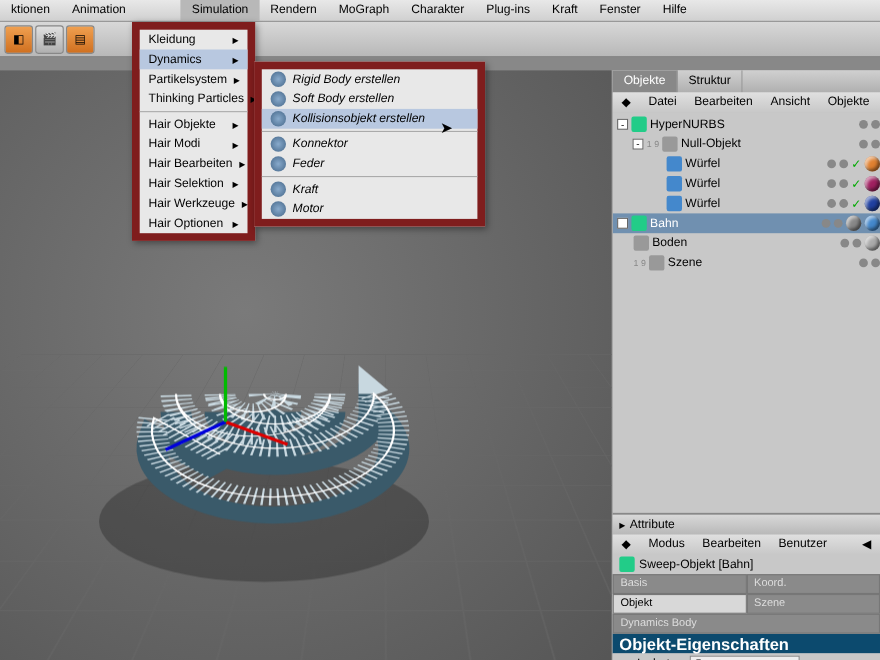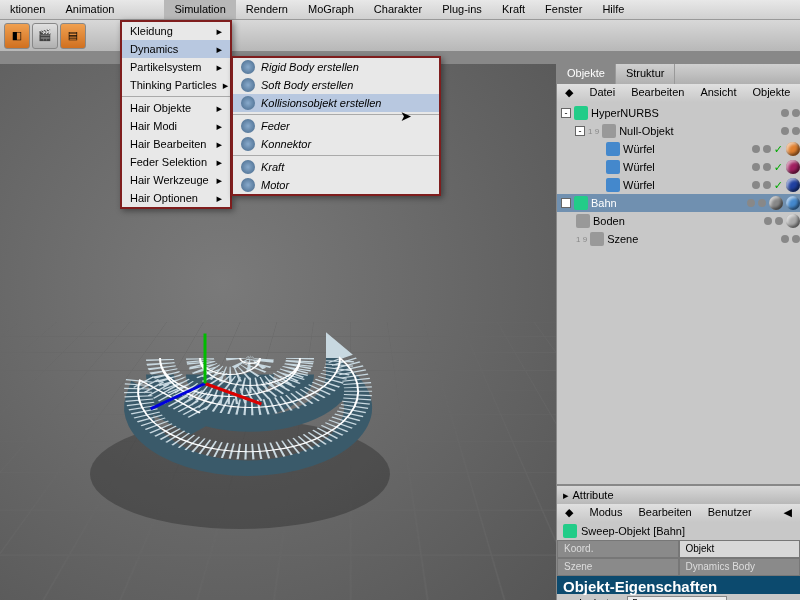--- a/index.html
+++ b/index.html
@@ -32,21 +32,21 @@
 .dot.gray { background: #888; }
 .shader-ball { width: 14px; height: 14px; border-radius: 50%; box-shadow: inset -2px -2px 3px rgba(0,0,0,0.5), inset 2px 2px 3px rgba(255,255,255,0.6); }
 .attr-panel { background: #c8c8c8; border-top: 2px solid #888; }
 .attr-head { height: 18px; background: linear-gradient(#d8d8d8,#b8b8b8); padding: 2px 6px; display:flex; align-items:center; gap:4px; }
 .attr-tabs { display: flex; flex-wrap: wrap; }
 .attr-tab { flex: 1; min-width: 50%; height: 18px; background: #8a8a8a; color: #ddd; border: 1px solid #777; padding: 2px 6px; font-size: 10px; }
 .attr-tab.active { background: #d8d8d8; color: #000; }
 .attr-section { background: #0c4a6e; color: #fff; padding: 2px 6px; height: 18px; font-weight: bold; font-size: 15px; }
 .attr-row { display: flex; align-items: center; height: 18px; padding: 0 6px; gap: 6px; background: #c8c8c8; }
 .attr-row input { width: 100px; height: 14px; background: #eee; border: 1px solid #888; padding: 0 4px; font-size: 10px; }
-.dropdown { position: absolute; background: #e8e8e8; border: 2px solid #7f1d1d; box-shadow: 2px 2px 6px rgba(0,0,0,0.4); z-index: 100; }
+.dropdown { position: absolute; background: #e8e8e8; border: 7px solid #7f1d1d; box-shadow: 2px 2px 6px rgba(0,0,0,0.4); z-index: 100; }
 .dropdown-row { display: flex; align-items: center; height: 18px; padding: 0 8px; gap: 6px; white-space: nowrap; }
 .dropdown-row:hover, .dropdown-row.hover { background: #b8c8e0; }
 .dropdown-row .arrow { margin-left: auto; }
 .submenu { left: 230px; top: 20px; width: 210px; font-style: italic; }
 .dd-icon { width: 14px; height: 14px; }
 .cursor { position: absolute; left: 400px; top: 108px; z-index: 200; font-size: 14px; pointer-events:none; }
 .grid-floor { position: absolute; left: -100px; top: 100px; width: 900px; height: 500px; transform: perspective(600px) rotateX(60deg); background-image: linear-gradient(#666 1px, transparent 1px), linear-gradient(90deg, #666 1px, transparent 1px); background-size: 50px 50px; opacity: 0.6; }
 .spiral { position: absolute; left: 80px; top: 140px; width: 340px; height: 340px; }
 .axis { position: absolute; left: 205px; top: 318px; z-index: 5;}
 .axis-line { position: absolute; width: 60px; height: 3px; transform-origin: left center; }
@@ -191,20 +191,21 @@
           <div>Modus</div>
           <div>Bearbeiten</div>
           <div>Benutzer</div>
           <div style="margin-left: auto;">◀</div>
         </div>
       <div class="attr-head" style="background:#c8c8c8;">
         <span class="tree-icon green"></span>
         <span>Sweep-Objekt [Bahn]</span>
       </div>
       <div class="attr-tabs" id="attr-tabs">
+          <div class="attr-tab">Basis</div>
           <div class="attr-tab">Koord.</div>
           <div class="attr-tab active">Objekt</div>
           <div class="attr-tab">Szene</div>
           <div class="attr-tab">Dynamics Body</div>
         </div>
       <div class="attr-section">Objekt-Eigenschaften</div>
       <div class="attr-row">
         <span style="width:10px">▸</span>
         <span>Isobaten</span>
         <input value="5" style="">
@@ -238,21 +239,21 @@
     </div>
     <div class="dropdown-row">
       <span>Hair Modi</span>
       <span class="arrow">▸</span>
     </div>
     <div class="dropdown-row">
       <span>Hair Bearbeiten</span>
       <span class="arrow">▸</span>
     </div>
     <div class="dropdown-row">
-      <span>Feder Selektion</span>
+      <span>Hair Selektion</span>
       <span class="arrow">▸</span>
     </div>
     <div class="dropdown-row">
       <span>Hair Werkzeuge</span>
       <span class="arrow">▸</span>
     </div>
     <div class="dropdown-row">
       <span>Hair Optionen</span>
       <span class="arrow">▸</span>
     </div>
@@ -266,25 +267,25 @@
       <span class="dd-icon" style="background: radial-gradient(rgb(136, 170, 204), rgb(68, 102, 136)); border-radius: 50%;"></span>
       <span>Soft Body erstellen</span>
     </div>
     <div class="dropdown-row hover">
       <span class="dd-icon" style="background: radial-gradient(rgb(136, 170, 204), rgb(68, 102, 136)); border-radius: 50%;"></span>
       <span>Kollisionsobjekt erstellen</span>
     </div>
     <div style="height: 1px; background: rgb(170, 170, 170); margin: 2px 0px;"></div>
     <div class="dropdown-row">
       <span class="dd-icon" style="background: radial-gradient(rgb(136, 170, 204), rgb(68, 102, 136)); border-radius: 50%;"></span>
+      <span>Konnektor</span>
+    </div>
+    <div class="dropdown-row">
+      <span class="dd-icon" style="background: radial-gradient(rgb(136, 170, 204), rgb(68, 102, 136)); border-radius: 50%;"></span>
       <span>Feder</span>
-    </div>
-    <div class="dropdown-row">
-      <span class="dd-icon" style="background: radial-gradient(rgb(136, 170, 204), rgb(68, 102, 136)); border-radius: 50%;"></span>
-      <span>Konnektor</span>
     </div>
     <div style="height: 1px; background: rgb(170, 170, 170); margin: 2px 0px;"></div>
     <div class="dropdown-row">
       <span class="dd-icon" style="background: radial-gradient(rgb(136, 170, 204), rgb(68, 102, 136)); border-radius: 50%;"></span>
       <span>Kraft</span>
     </div>
     <div class="dropdown-row">
       <span class="dd-icon" style="background: radial-gradient(rgb(136, 170, 204), rgb(68, 102, 136)); border-radius: 50%;"></span>
       <span>Motor</span>
     </div>

